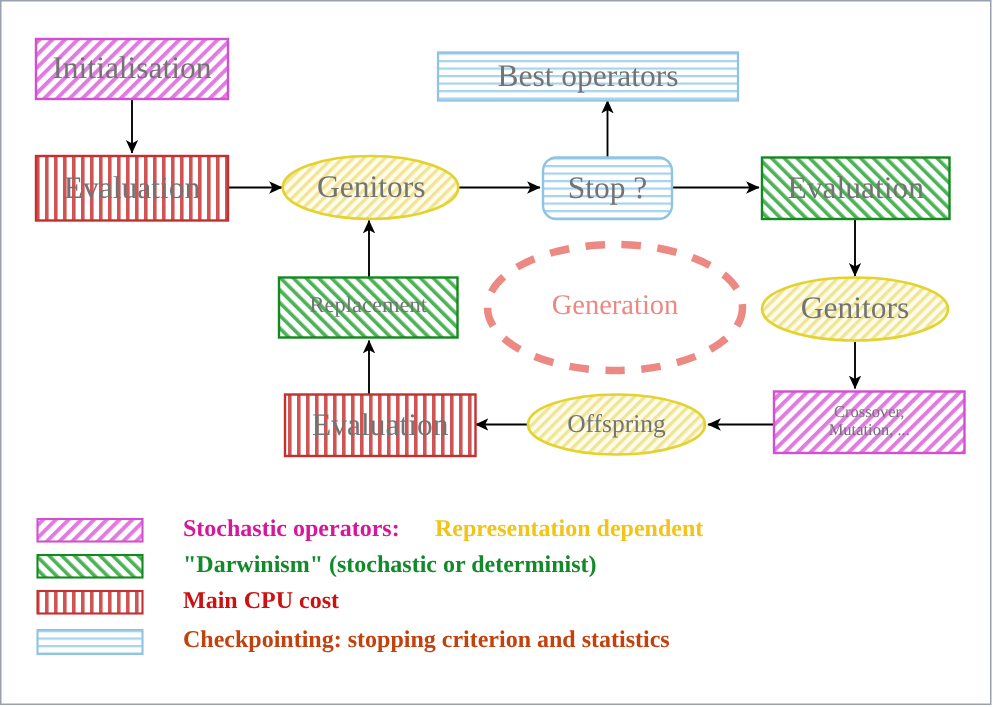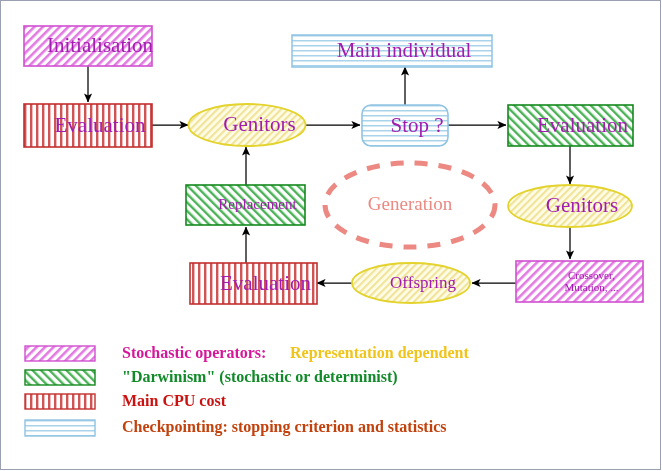--- a/index.html
+++ b/index.html
@@ -15,26 +15,25 @@
     border:1px solid #9aa0b0;
     box-sizing:border-box;
     pointer-events:none;
   }
   svg.layer{position:absolute;left:0;top:0;width:662px;height:471px;}
 
   .node-label{
     position:absolute;
     display:flex;align-items:center;justify-content:center;
     text-align:center;
-    color:#a21caf;
+    color:#737373;
     font-family:"Liberation Serif", serif;
     white-space:pre-line;
     pointer-events:none;
     line-height:1.02;
-    margin-left:12px;
   }
   .lg-text{
     position:absolute;
     font-family:"Liberation Serif", serif;
     font-weight:bold;
     white-space:nowrap;
   }
   .gen-text{
     position:absolute;
     font-family:"Liberation Serif", serif;
@@ -125,21 +124,21 @@
     <rect x="25" y="394" width="70" height="15" fill="url(#p-red)" stroke="#c23030" stroke-width="1.4"></rect>
     <rect x="25" y="420" width="70" height="16" fill="url(#p-blue)" stroke="#8fc4e3" stroke-width="1.4"></rect>
   </svg>
 
   <div class="node-label" style="left:24px;top:26px;width:128px;height:40px;font-size:21px;">Initialisation</div>
 
   <div class="node-label" style="left:24px;top:104px;width:128px;height:43px;font-size:21px;">Evaluation</div>
 
   <div class="node-label" style="left:189px;top:104px;width:117px;height:42px;font-size:21px;">Genitors</div>
 
-  <div class="node-label" style="left:292px;top:35px;width:200px;height:32px;font-size:21px;">Main individual</div>
+  <div class="node-label" style="left:292px;top:35px;width:200px;height:32px;font-size:21px;">Best operators</div>
 
   <div class="node-label" style="left:362px;top:105px;width:86px;height:41px;font-size:21px;">Stop ?</div>
 
   <div class="node-label" style="left:508px;top:105px;width:125px;height:41px;font-size:21px;">Evaluation</div>
 
   <div class="node-label" style="left:508px;top:185px;width:124px;height:42px;font-size:21px;">Genitors</div>
 
   <div class="node-label" style="left:516px;top:261px;width:127px;height:41px;font-size:11px;">Crossover,
 Mutation, ...</div>
 

